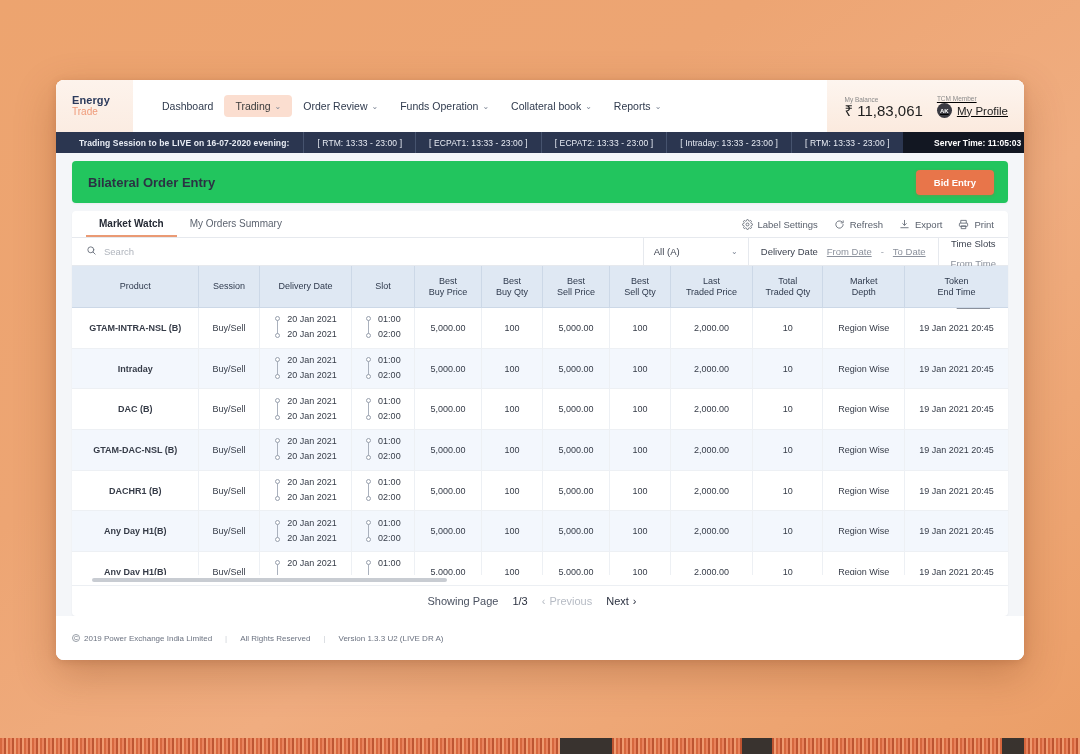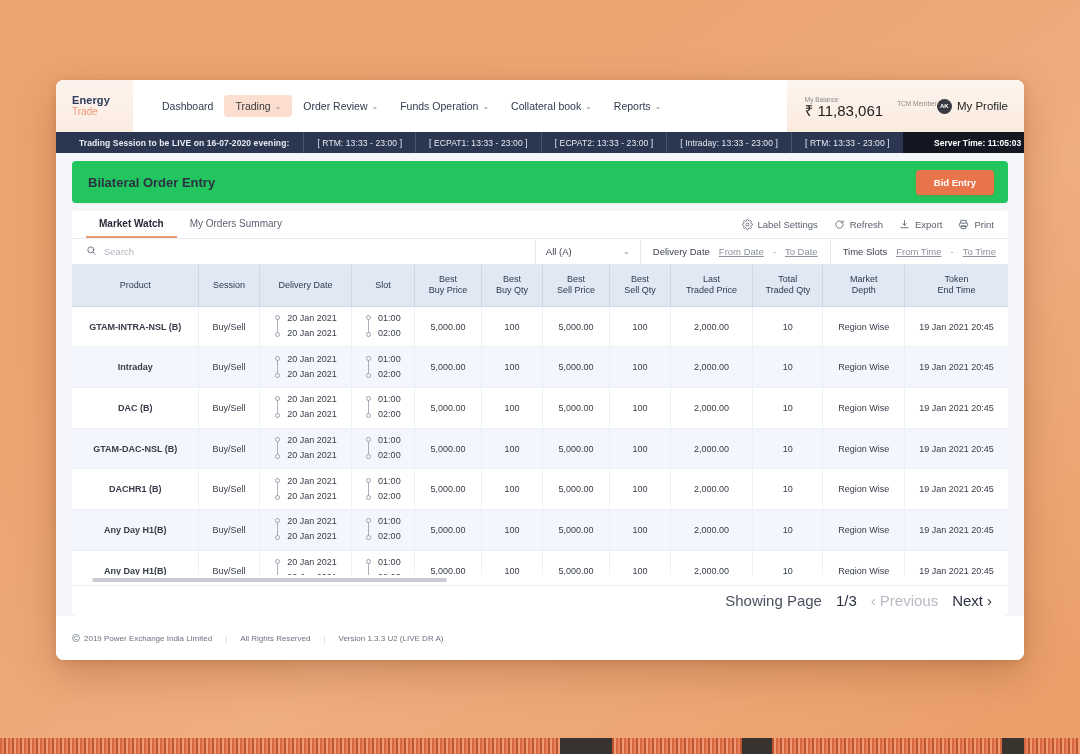--- a/index.html
+++ b/index.html
@@ -83,21 +83,21 @@
     margin-left: auto;
     display: flex; align-items: center;
     gap: 14px;
     padding-right: 16px;
     background: linear-gradient(180deg,#fdf5ef 0%, #fbeade 100%);
     padding-left: 18px;
   }
   .balblock { display: flex; flex-direction: column; justify-content: center; }
   .balblock .lbl { font-size: 6.5px; color: #8a8a8a; line-height: 9px; }
   .balblock .val { font-size: 15px; color: #1d1d1d; line-height: 14px; white-space: nowrap; }
-  .profblock { display: flex; flex-direction: row; justify-content: center; }
+  .profblock { display: flex; flex-direction: column; justify-content: center; text-decoration: underline; }
   .profblock .lbl { font-size: 6.5px; color: #8a8a8a; line-height: 9px; }
   .profrow { display: flex; align-items: center; gap: 5px; }
   .avatar {
     width: 15px; height: 15px; border-radius: 50%;
     background: #3a3a42; color: #fff;
     font-size: 6px; font-weight: bold;
     display: flex; align-items: center; justify-content: center;
   }
   .profname { font-size: 11.5px; color: #1d1d1d; white-space: nowrap; }
 
@@ -219,21 +219,21 @@
     color: #3d4350;
     justify-content: space-between;
     cursor: pointer;
   }
   .f-group {
     display: flex; align-items: center; gap: 9px;
     padding: 0 12px;
     border-right: 1px solid #e6e9ee;
     color: #3d4350;
   }
-  .f-group:last-child { border-right: none; }
+  .f-group:last-child { border-right: none; flex-direction: column; }
   .f-link { color: #8b919c; text-decoration: underline; cursor: pointer; }
   .f-dash { color: #9aa0aa; }
 
   
   .tablewrap {
     flex: 1 1 auto;
     overflow: hidden;
     position: relative;
   }
   table.mw {
@@ -292,24 +292,24 @@
   .hscroll .track { height: 4px; background: #ffffff; border-radius: 2px; }
   .hscroll .thumb {
     height: 4px; width: 355px;
     background: #c8ccd2; border-radius: 2px;
   }
 
   
   .pagerow {
     height: 31px;
     border-top: 1px solid #eceff3;
-    display: flex; align-items: center; justify-content: flex-end;
+    display: flex; align-items: center; justify-content: center;
     gap: 14px;
     padding-right: 16px;
-    font-size: 15px;
+    font-size: 11px;
     color: #4a5160;
     flex: 0 0 auto;
   }
   .pagerow .pnum { color: #2b3140; }
   .pg { display: flex; align-items: center; gap: 4px; cursor: pointer; }
   .pg.dis { color: #b6bbc4; }
   .pg.act { color: #2b3140; }
 
   
   .appfooter {

